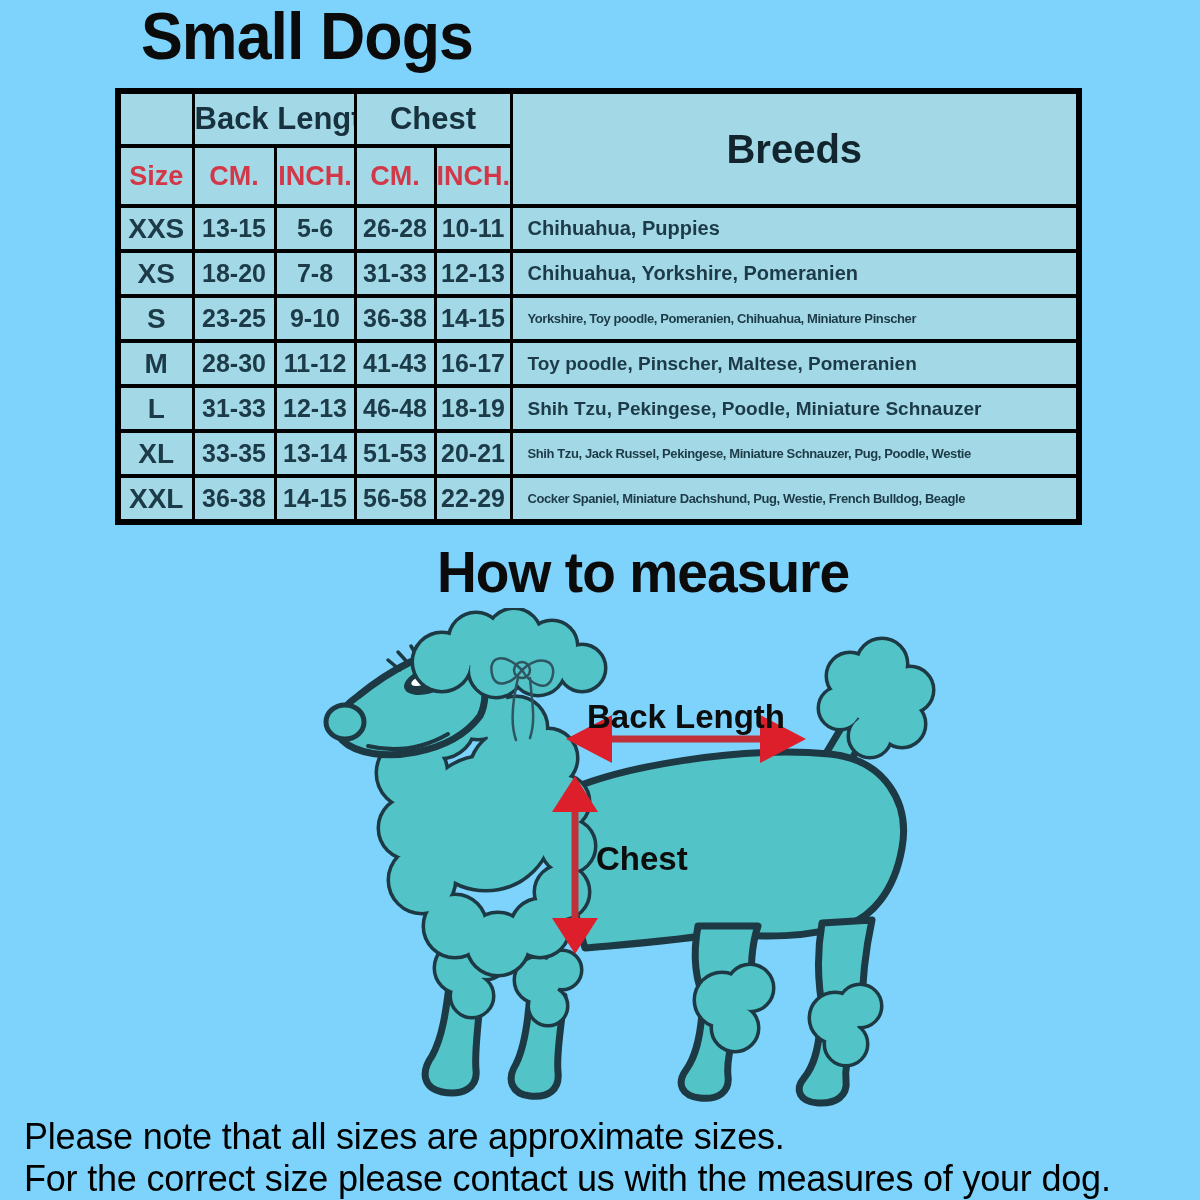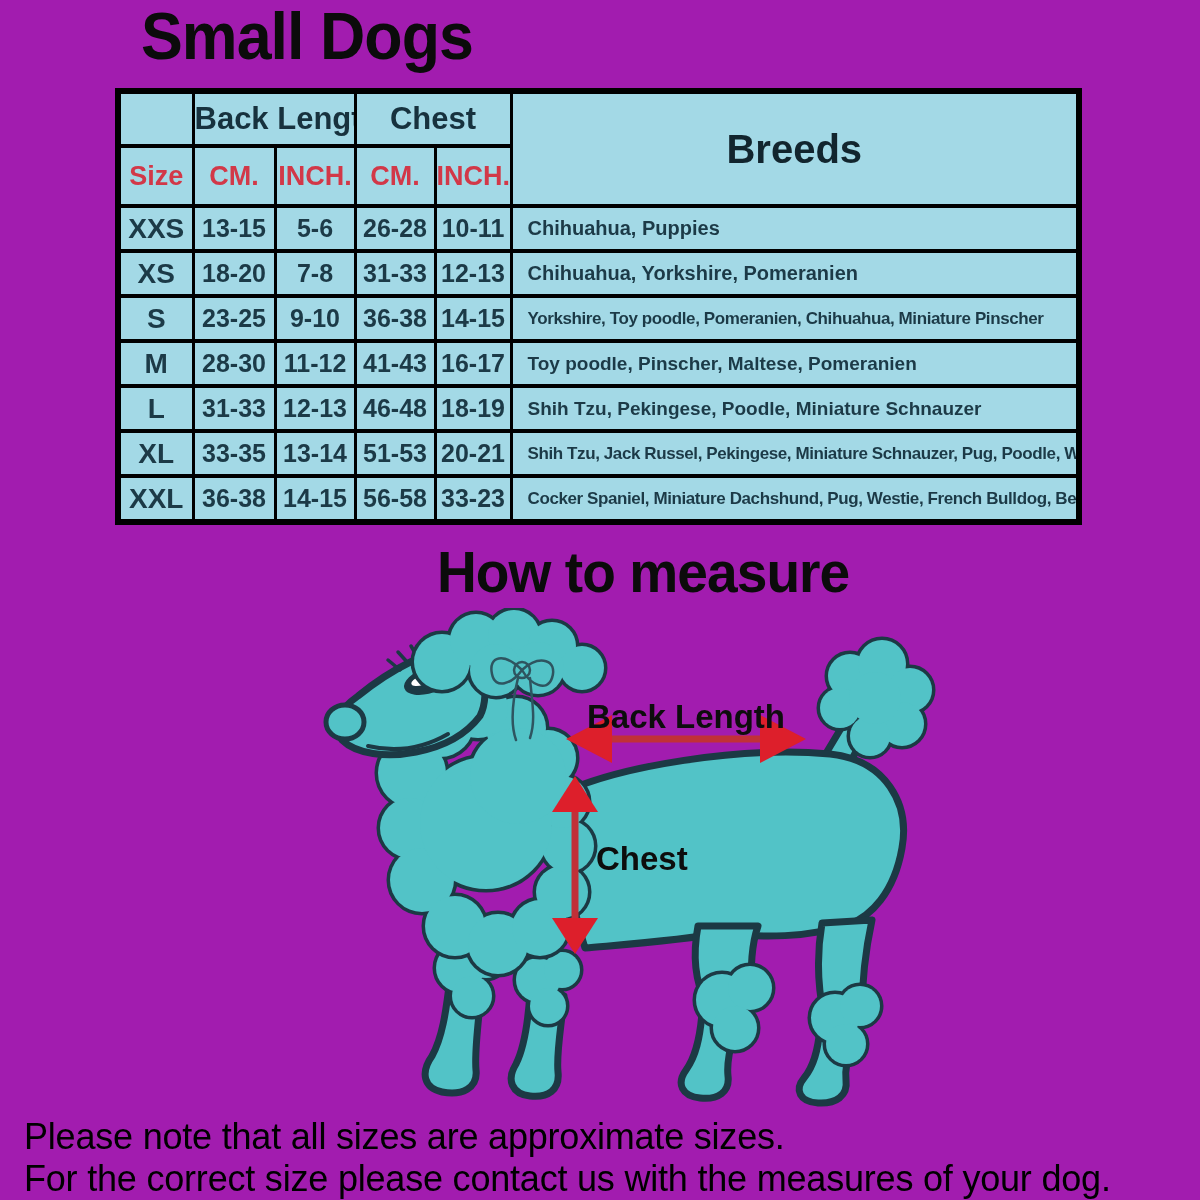--- a/index.html
+++ b/index.html
@@ -1,17 +1,17 @@
 <!DOCTYPE html>
 <html><head>
 <meta charset="utf-8">
 <style>
   html,body{margin:0;padding:0;background:#ffffff;}
   #stage{
-    position:relative;width:1200px;height:1200px;background:#a21caf;overflow:hidden;
+    position:relative;width:1200px;height:1200px;background:#7dd3fc;overflow:hidden;
     font-family:"Liberation Sans", sans-serif;
   }
   
   .big-title{
     position:absolute;left:141px;top:-2px;
     font-size:66px;font-weight:bold;color:#0b0b0b;
     transform:scaleX(0.95);transform-origin:left top;
     letter-spacing:-1px;white-space:nowrap;
   }
   .measure-title{
@@ -34,21 +34,21 @@
   .size-table tr.hrow1 td{height:50px;}
   .size-table tr.hrow2 td{height:56px;}
   .size-table tr.drow td{height:41px;}
   td.group-head{font-size:31px;font-weight:bold;color:#17323e;}
   td.red-head{font-size:27px;font-weight:bold;color:#d23848;}
   td.breeds-head{font-size:40px;font-weight:bold;color:#12252e;}
   td.size-cell{font-size:28px;font-weight:bold;}
   td.num-cell{font-size:25px;font-weight:bold;}
   td.breeds-cell{font-size:20px;font-weight:bold;text-align:left;padding-left:15px;}
   td.breeds-cell.mid{font-size:19px;}
-  td.breeds-cell.small{font-size:17px;letter-spacing:-0.4px;}
+  td.breeds-cell.small{font-size:13px;letter-spacing:-0.4px;}
   
   .footer-note{
     position:absolute;left:24px;top:1116px;width:1172px;
     font-size:36px;line-height:1.17;color:#000;letter-spacing:-0.2px;
   }
   
   .dog-wrap{position:absolute;left:290px;top:608px;width:660px;height:500px;}
   .fluff-stroke{fill:#52c3c7;stroke:#1c3944;stroke-width:7;}
   .fluff-fill{fill:#52c3c7;stroke:none;}
   .bodyline{fill:#52c3c7;stroke:#1c3944;stroke-width:7;stroke-linejoin:round;}
@@ -135,21 +135,21 @@
         <td class="num-cell">13-14</td>
         <td class="num-cell">51-53</td>
         <td class="num-cell">20-21</td>
         <td class="breeds-cell small">Shih Tzu, Jack Russel, Pekingese, Miniature Schnauzer, Pug, Poodle, Westie</td>
       </tr>
       <tr class="drow">
         <td class="size-cell">XXL</td>
         <td class="num-cell">36-38</td>
         <td class="num-cell">14-15</td>
         <td class="num-cell">56-58</td>
-        <td class="num-cell">33-23</td>
+        <td class="num-cell">22-29</td>
         <td class="breeds-cell small">Cocker Spaniel, Miniature Dachshund, Pug, Westie, French Bulldog, Beagle</td>
       </tr>
     </tbody>
   </table>
 
   <div class="measure-title">How to measure</div>
 
   <div class="dog-wrap">
     <svg width="660" height="500" viewBox="0 0 660 500" xmlns="http://www.w3.org/2000/svg">
       <defs>

